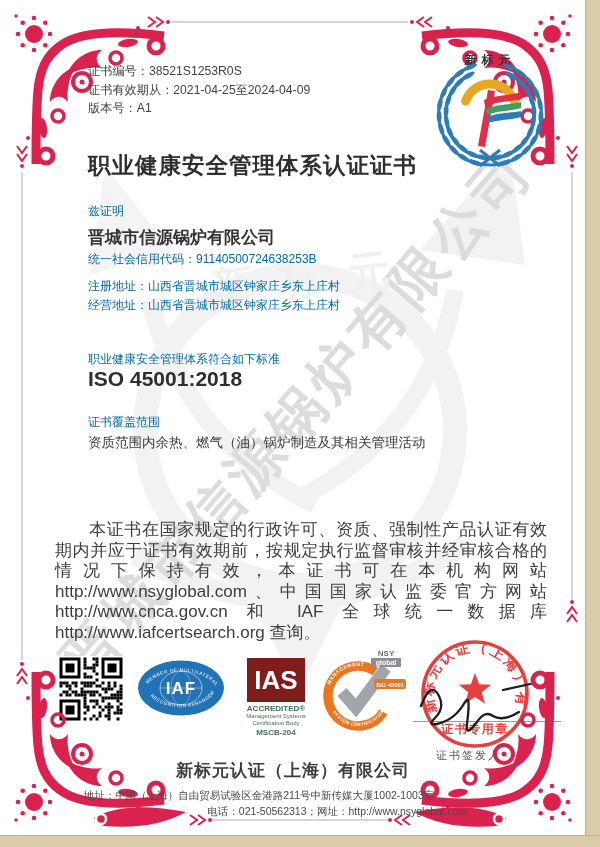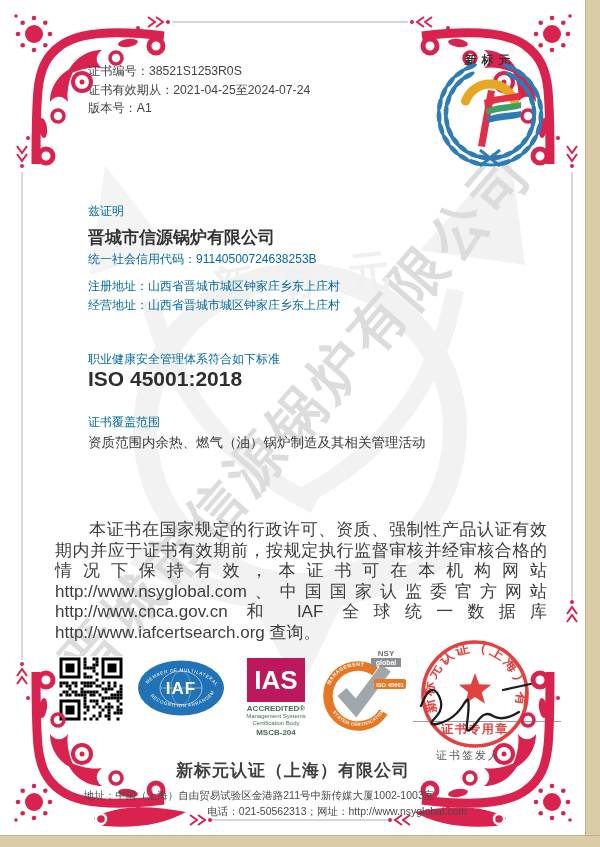--- a/index.html
+++ b/index.html
@@ -24,21 +24,21 @@
   .addr2{left:88px;top:297px;font-size:12px;}
   .std-intro{left:88px;top:351px;font-size:12px;}
   .iso{left:88px;top:367px;font-size:21px;font-weight:bold;color:#2e2e2e;}
   .scope-label{left:88px;top:414px;font-size:12px;}
   .scope-text{left:88px;top:434px;font-size:13.5px;color:#3a3a3a;}
   .disclaimer{left:55px;top:520px;width:492px;font-size:17px;line-height:20.5px;text-align:justify;text-indent:2em;color:#3d3d3d;}
   
   #qr-code{left:58px;top:656px;}
   #iaf-logo{left:136px;top:659px;}
   .ias-wrap{left:242px;top:658px;width:68px;text-align:center;}
-  .ias-box{width:58px;height:44px;margin:0 auto;background:#be185d;display:flex;align-items:center;justify-content:center;}
+  .ias-box{width:58px;height:44px;margin:0 auto;background:#7f1d1d;display:flex;align-items:center;justify-content:center;}
   .ias-box span{color:#fff;font-size:26px;font-weight:bold;letter-spacing:0;}
   .ias-acc{font-size:8px;font-weight:bold;color:#45705a;margin-top:2px;}
   .ias-line{font-size:6px;color:#45705a;line-height:7px;}
   .ias-code{font-size:8px;font-weight:bold;color:#45705a;margin-top:1px;}
   #nsy-logo{left:318px;top:648px;}
   .sig-line{left:413px;top:721px;width:148px;height:1px;background:#9a9a9a;}
   #stamp{left:405px;top:634px;}
   .signer{left:436px;top:748px;font-size:11px;color:#555;letter-spacing:2px;}
   
   .f-org{left:0;top:759px;width:586px;text-align:center;font-size:17px;font-weight:bold;color:#3e3e3e;letter-spacing:1px;}
@@ -126,21 +126,21 @@
     <use href="#arr" transform="translate(577,146) rotate(90)"></use>
     <use href="#arr" transform="translate(567,622) rotate(-90)"></use>
     <use href="#arr" transform="translate(190,815)"></use>
     <use href="#arr" transform="translate(410,815) scale(-1,1)"></use>
     <use href="#scroll" transform="translate(94,806)"></use>
     <use href="#scroll" transform="translate(506,806) scale(-1,1)"></use>
   </svg>
 
   <div class="abs content meta">
     <div>证书编号：38521S1253R0S</div>
-    <div>证书有效期从：2021-04-25至2024-07-24</div>
+    <div>证书有效期从：2021-04-25至2024-04-09</div>
     <div>版本号：A1</div>
   </div>
 
   <svg id="brand-logo" class="abs" width="135" height="118">
     <text x="66" y="14" text-anchor="middle" font-size="12" font-weight="bold" fill="#333" letter-spacing="5">新标元</text>
     <path d="M41.6 51.1 A26 26 0 0 1 90.4 51.1" fill="none" stroke="#e6a723" stroke-width="9" stroke-linecap="round"></path>
     <g id="laurel">
         <ellipse cx="58.4" cy="107.3" rx="7.5" ry="2.4" fill="#2d7cb5" transform="rotate(190.0 58.4 107.3)"></ellipse>
         <ellipse cx="51.1" cy="112.8" rx="7.5" ry="2.4" fill="#2d7cb5" transform="rotate(197.0 51.1 112.8)"></ellipse>
         <ellipse cx="48.1" cy="104.2" rx="7.5" ry="2.4" fill="#2d7cb5" transform="rotate(204.0 48.1 104.2)"></ellipse>
@@ -189,20 +189,21 @@
     <path d="M46 110 Q 66 120 86 110" fill="none" stroke="#2d7cb5" stroke-width="3"></path>
     <path d="M56 116 L76 100 M76 116 L56 100" stroke="#2d7cb5" stroke-width="3"></path>
     <g>
       <path d="M54 96 L64 40 L71 41 L61 97 Z" fill="#e03048"></path>
       <path d="M60 50 C 74 44 86 46 97 42 L97 49 C 86 52 74 51 61 57 Z" fill="#e03048"></path>
       <path d="M62 59 C 76 53 88 55 97 52 L97 58 C 88 61 76 60 63 65 Z" fill="#3f9e63"></path>
       <path d="M63 67 C 77 62 89 63 97 61 L97 67 C 89 70 77 69 64 73 Z" fill="#2d7cb5"></path>
     </g>
   </svg>
 
+  <div class="abs content title">职业健康安全管理体系认证证书</div>
   <div class="abs content certify">兹证明</div>
   <div class="abs content company-name">晋城市信源锅炉有限公司</div>
   <div class="abs content credit">统一社会信用代码：91140500724638253B</div>
   <div class="abs content addr1">注册地址：山西省晋城市城区钟家庄乡东上庄村</div>
   <div class="abs content std-intro">职业健康安全管理体系符合如下标准</div>
   <div class="abs content addr2">经营地址：山西省晋城市城区钟家庄乡东上庄村</div>
   <div class="abs content iso">ISO 45001:2018</div>
   <div class="abs content scope-label">证书覆盖范围</div>
   <div class="abs content scope-text">资质范围内余热、燃气（油）锅炉制造及其相关管理活动</div>
   <div class="abs content disclaimer">本证书在国家规定的行政许可、资质、强制性产品认证有效期内并应于证书有效期前，按规定执行监督审核并经审核合格的情况下保持有效，本证书可在本机构网站 http://www.nsyglobal.com、中国国家认监委官方网站 http://www.cnca.gov.cn 和 IAF 全球统一数据库 http://www.iafcertsearch.org 查询。</div>

